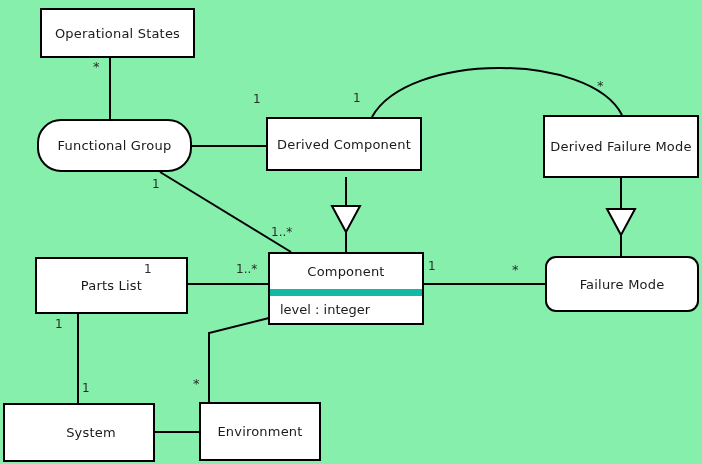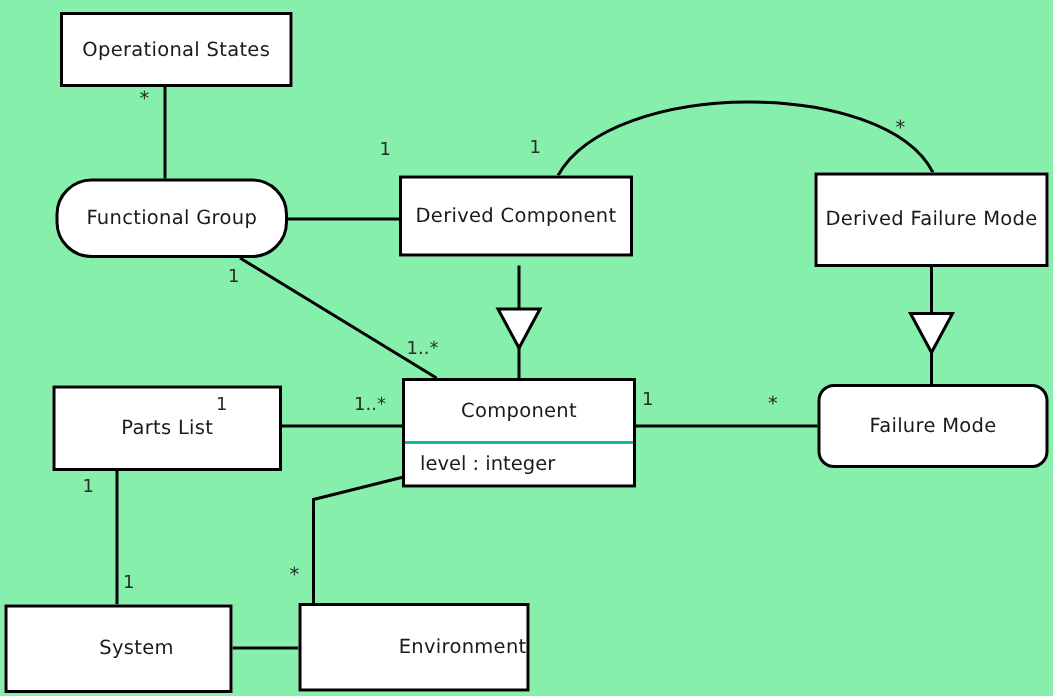--- a/index.html
+++ b/index.html
@@ -28,21 +28,21 @@
     flex: 1 1 auto;
     display: flex;
     align-items: center;
     justify-content: center;
     font-size: 13px;
     color: #1a1a1a;
     letter-spacing: 0.2px;
     white-space: nowrap;
   }
   .class-attrs {
-    border-top: 2px solid #14b8a6;
+    border-top: 7px solid #14b8a6;
     display: flex;
     align-items: center;
     padding-left: 10px;
     font-size: 13px;
     color: #1a1a1a;
     white-space: nowrap;
   }
   .attr-row {
     line-height: 1;
   }
@@ -138,21 +138,21 @@
   </div>
 
   <div class="uml-class" style="left:545px; top:256px; width:154px; height:56px;border-radius:11px;">
     <div class="class-name">Failure Mode</div>
   </div>
 
   <div class="uml-class" style="left:3px; top:403px; width:152px; height:59px;padding-left:24px;">
     <div class="class-name">System</div>
   </div>
 
-  <div class="uml-class" style="left:199px; top:402px; width:154px; height:59px;align-items:flex-end;">
+  <div class="uml-class" style="left:199px; top:402px; width:122px; height:59px;">
     <div class="class-name">Environment</div>
   </div>
 
   <div class="mult star" style="left:93px; top:59px;">*</div>
 
   <div class="mult" style="left:253px; top:92px;">1</div>
 
   <div class="mult" style="left:152px; top:177px;">1</div>
 
   <div class="mult" style="left:353px; top:91px;">1</div>

